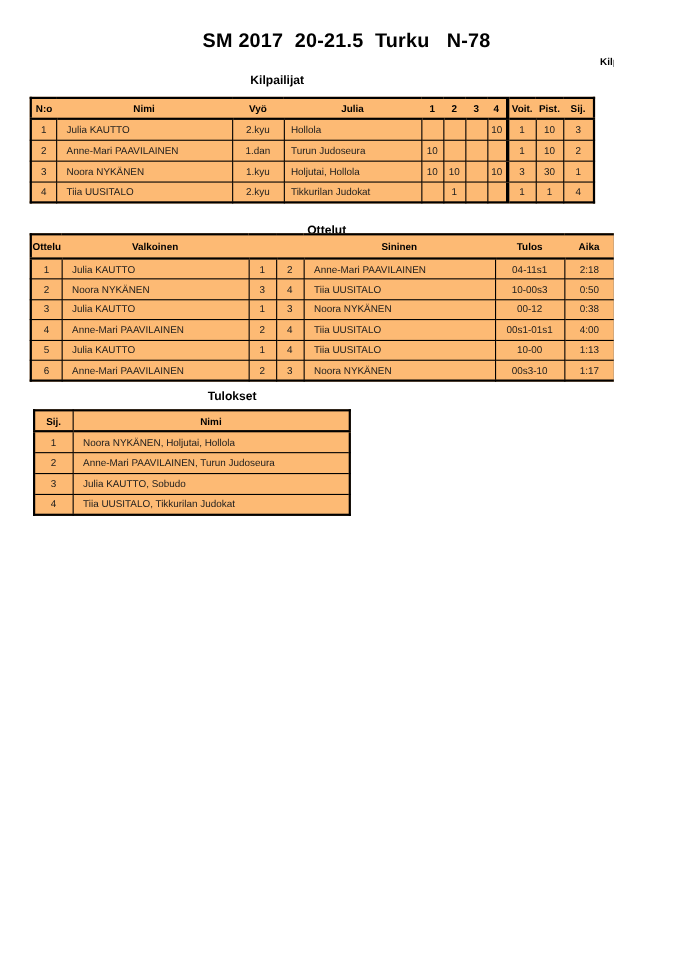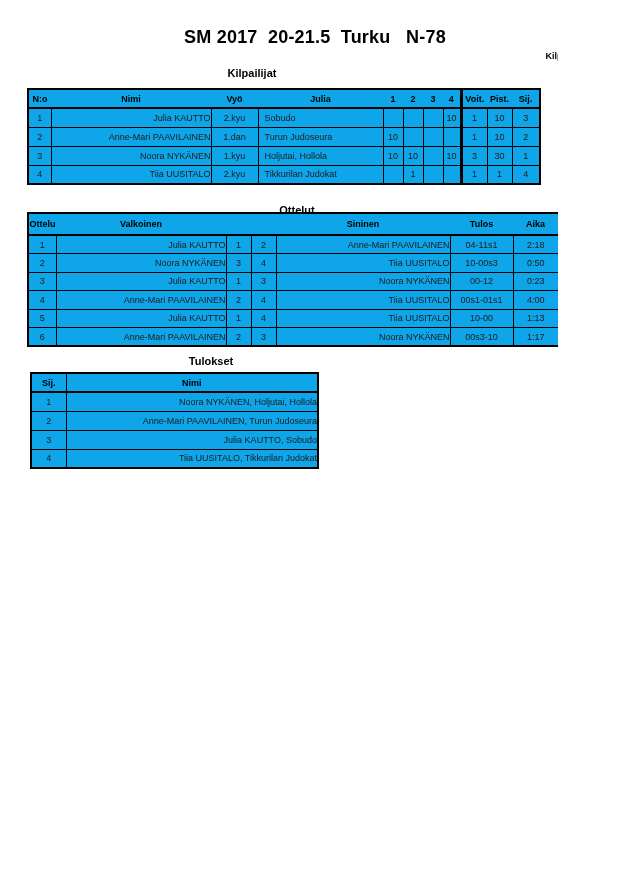--- a/index.html
+++ b/index.html
@@ -19,26 +19,26 @@
   .sec {
     position:absolute; font-weight:bold; font-size:11px; white-space:nowrap;
     transform:translateX(-50%);
   }
   #h-kilpailijat { left:252px; top:67px; }
   #h-ottelut     { left:297px; top:204px; }
   #h-tulokset    { left:172px; top:355px;margin-left:39px; }
 
   table {
     position:absolute; border-collapse:collapse; table-layout:fixed;
-    background:#0ea5e9; border:2px solid #000;
+    background:#fdba74; border:2px solid #000;
   }
   th, td { padding:0; font-size:9px; white-space:nowrap; overflow:visible; vertical-align:middle; }
   th { font-weight:bold; border:0; border-bottom:2px solid #000; text-align:center; }
   td { border:1px solid #000; font-weight:normal; text-align:center; color:#1c1c1c; }
-  td.l { text-align:right; padding-left:9px; }
+  td.l { text-align:left; padding-left:9px; }
   td.s { text-align:left; padding-left:6px; }
   .bl3 { border-left:3px solid #000 !important; }
 
   #t1 { left:27px; top:88px;  width:512px; }
   #t1 tr { height:19px; }
   #t2 { left:27px; top:212px; width:531px; }
   #t2 tr.hr { height:22px;padding-left:37px; }
   #t2 tr.dr { height:18.5px; }
   #t3 { left:30px; top:372px; width:287px; }
   #t3 tr { height:19px; }
@@ -79,21 +79,21 @@
       <th>3</th>
       <th>4</th>
       <th class="bl3">Voit.</th>
       <th>Pist.</th>
       <th>Sij.</th>
     </tr>
     <tr>
       <td>1</td>
       <td class="l">Julia KAUTTO</td>
       <td>2.kyu</td>
-      <td class="s">Sobudo</td>
+      <td class="s">Hollola</td>
       <td></td>
       <td></td>
       <td></td>
       <td>10</td>
       <td class="bl3">1</td>
       <td>10</td>
       <td>3</td>
     </tr>
     <tr>
       <td>2</td>
@@ -177,21 +177,21 @@
       <td>10-00s3</td>
       <td>0:50</td>
     </tr>
     <tr class="dr">
       <td>3</td>
       <td class="l">Julia KAUTTO</td>
       <td>1</td>
       <td>3</td>
       <td class="l">Noora NYKÄNEN</td>
       <td>00-12</td>
-      <td>0:23</td>
+      <td>0:38</td>
     </tr>
     <tr class="dr">
       <td>4</td>
       <td class="l">Anne-Mari PAAVILAINEN</td>
       <td>2</td>
       <td>4</td>
       <td class="l">Tiia UUSITALO</td>
       <td>00s1-01s1</td>
       <td>4:00</td>
     </tr>

